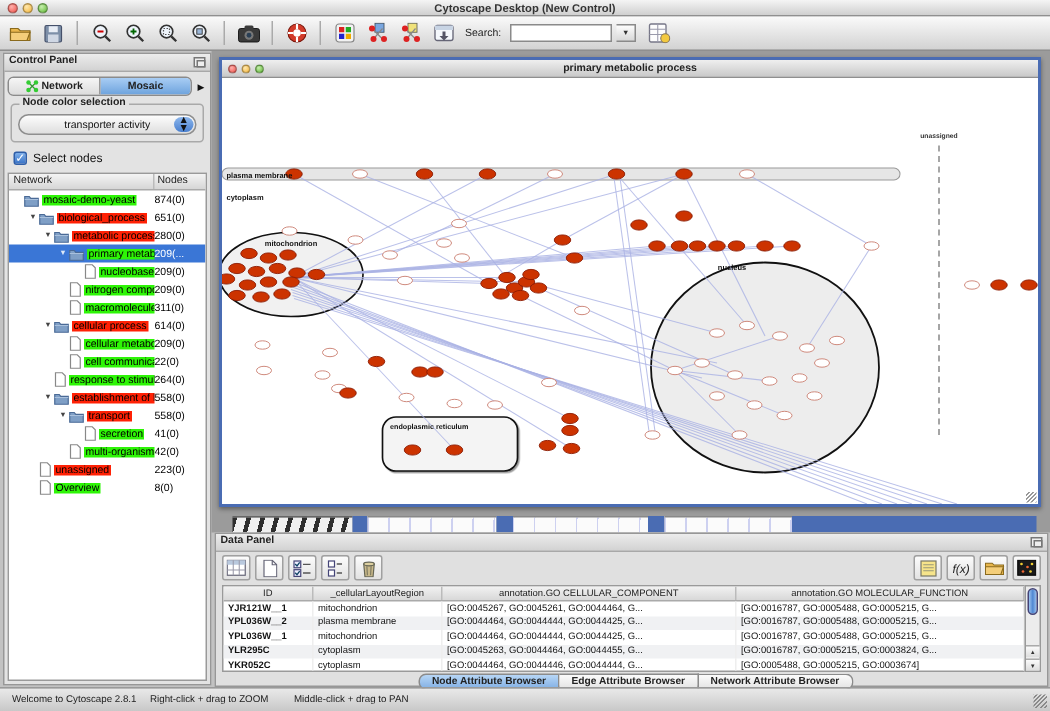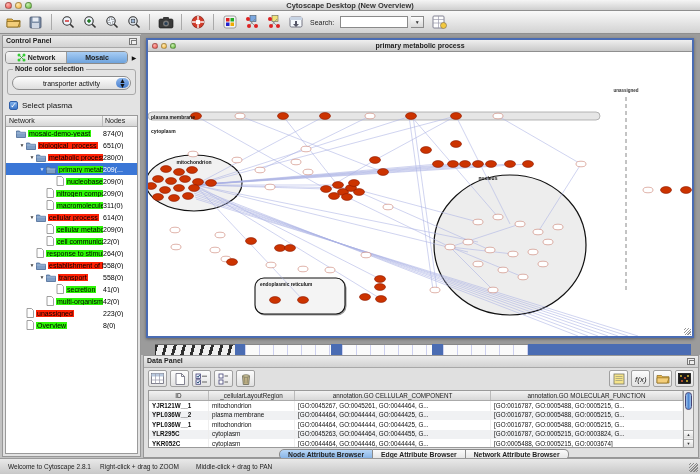--- a/index.html
+++ b/index.html
@@ -125,21 +125,21 @@
 
   svg text { font-family:"Liberation Sans",sans-serif; }
 </style>
 </head>
 <body>
 
 <div id="titlebar">
   <span class="tl t-red"></span>
   <span class="tl t-yel"></span>
   <span class="tl t-grn"></span>
-  <div id="window-title">Cytoscape Desktop (New Overview)</div>
+  <div id="window-title">Cytoscape Desktop (New Control)</div>
 </div>
 
 <div id="toolbar">
   <button class="tbtn">
     <svg width="15" height="12" viewBox="0 0 15 12">
         <path d="M1 3 h5 l1.5 1.5 H14 V11 H1 Z" fill="#e8b64c" stroke="#8a6a1d" stroke-width="0.8"></path>
         <path d="M1 5.5 h13 l-2 5.5 H1 Z" fill="#f4ce7a" stroke="#8a6a1d" stroke-width="0.8"></path>
       </svg>
   </button>
   <button class="tbtn">
@@ -276,21 +276,21 @@
   </div>
   <div id="color-group">
     <span id="color-group-label">Node color selection</span>
     <div id="color-select">
       <span>transporter activity</span>
       <span class="stepper">▲<br>▼</span>
     </div>
   </div>
   <div id="select-nodes-row">
     <span id="select-nodes-box">✓</span>
-    <span id="select-nodes-label">Select plasma</span>
+    <span id="select-nodes-label">Select nodes</span>
   </div>
   <div id="tree-wrap">
     <div id="tree-header">
       <div class="c1">Network</div>
       <div class="c2">Nodes</div>
     </div>
     <div id="tree-rows">
         <div class="trow">
           <span style="width:2px;flex:none;"></span>
           <span class="exp"></span>

